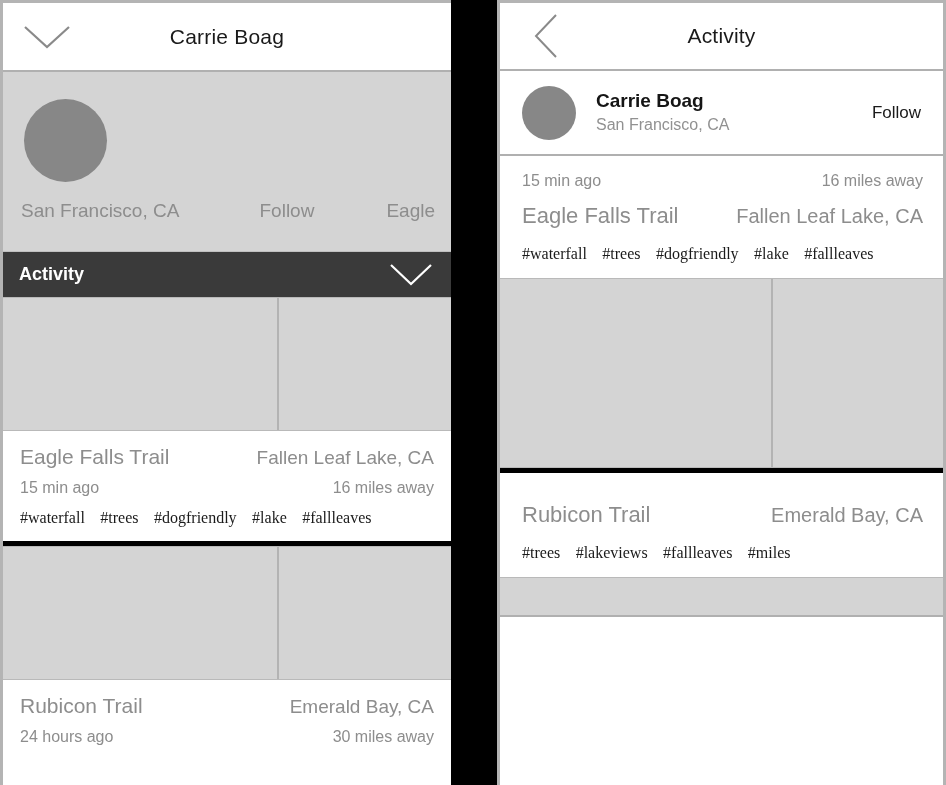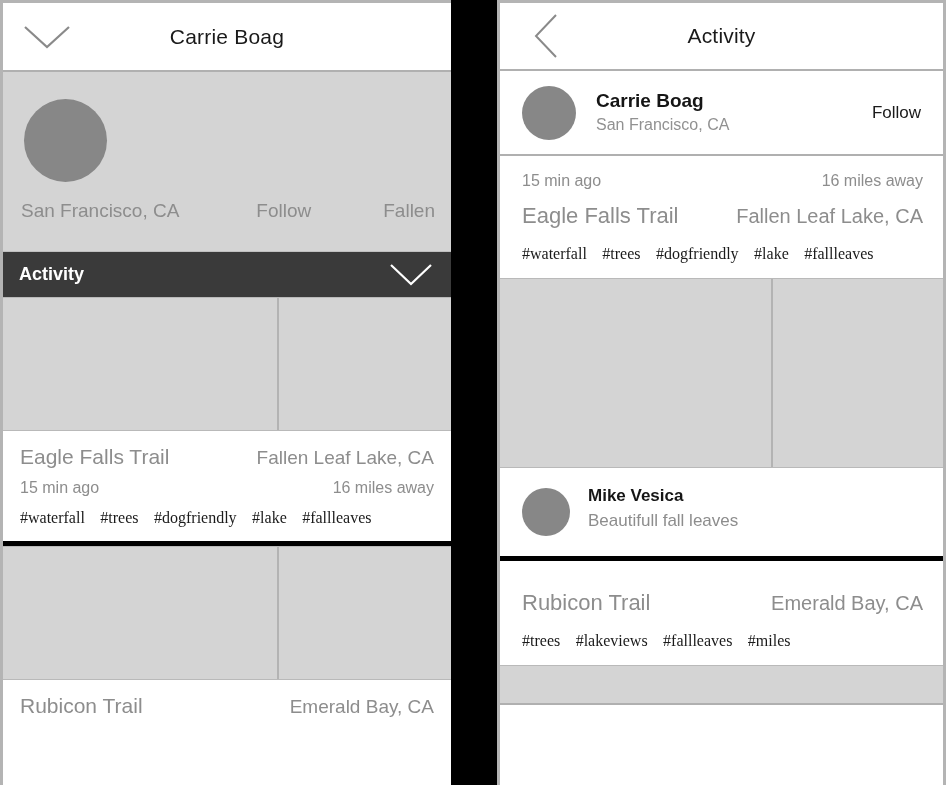--- a/index.html
+++ b/index.html
@@ -347,21 +347,21 @@
       </div>
       <div class="nav-title">Carrie Boag</div>
     </div>
 
     <div class="profile-hero">
       <div class="hero-avatar"></div>
       <div class="hero-row">
         <div class="hero-loc">San Francisco, CA</div>
         <div class="hero-spacer"></div>
         <div class="hero-link follow">Follow</div>
-        <div class="hero-link">Fallen</div>
+        <div class="hero-link">Eagle</div>
       </div>
     </div>
 
     <div class="activity-bar">
       <div class="activity-bar-label">Activity</div>
       <div class="activity-bar-chevron">
         <svg width="44" height="24" viewBox="0 0 44 24">
           <polyline points="2,2 22,21 42,2" fill="none" stroke="#ffffff" stroke-width="2.2"></polyline>
         </svg>
       </div>
@@ -393,20 +393,24 @@
 
     <div class="photo-strip strip-left">
       <div class="photo-cell cell-a"></div>
       <div class="photo-cell cell-b"></div>
     </div>
     <div class="card-info">
       <div class="card-line">
         <div class="card-title">Rubicon Trail</div>
         <div class="card-place">Emerald Bay, CA</div>
       </div>
+      <div class="card-meta-line">
+        <div class="card-time">24 hours ago</div>
+        <div class="card-dist">30 miles away</div>
+      </div>
     </div>
 
   </div>
 
   <div class="screen-right">
 
     <div class="navbar navbar-right">
       <div class="nav-icon-back">
         <svg width="26" height="46" viewBox="0 0 26 46">
           <polyline points="23,2 3,23 23,44" fill="none" stroke="#8a8a8a" stroke-width="2"></polyline>
@@ -440,27 +444,20 @@
         <span class="tag">#lake</span>
         <span class="tag">#fallleaves</span>
       </div>
     </div>
 
     <div class="photo-strip strip-right">
       <div class="photo-cell cell-a"></div>
       <div class="photo-cell cell-b"></div>
     </div>
 
-    <div class="comment-row">
-      <div class="comment-avatar"></div>
-      <div class="comment-textblock">
-        <div class="comment-name">Mike Vesica</div>
-        <div class="comment-body">Beautifull fall leaves</div>
-      </div>
-    </div>
 
     <div class="black-divider"></div>
 
     <div class="rcard">
       <div class="rcard-main">
         <div class="rcard-title">Rubicon Trail</div>
         <div class="rcard-place">Emerald Bay, CA</div>
       </div>
       <div class="rcard-tags">
         <span class="tag">#trees</span>

